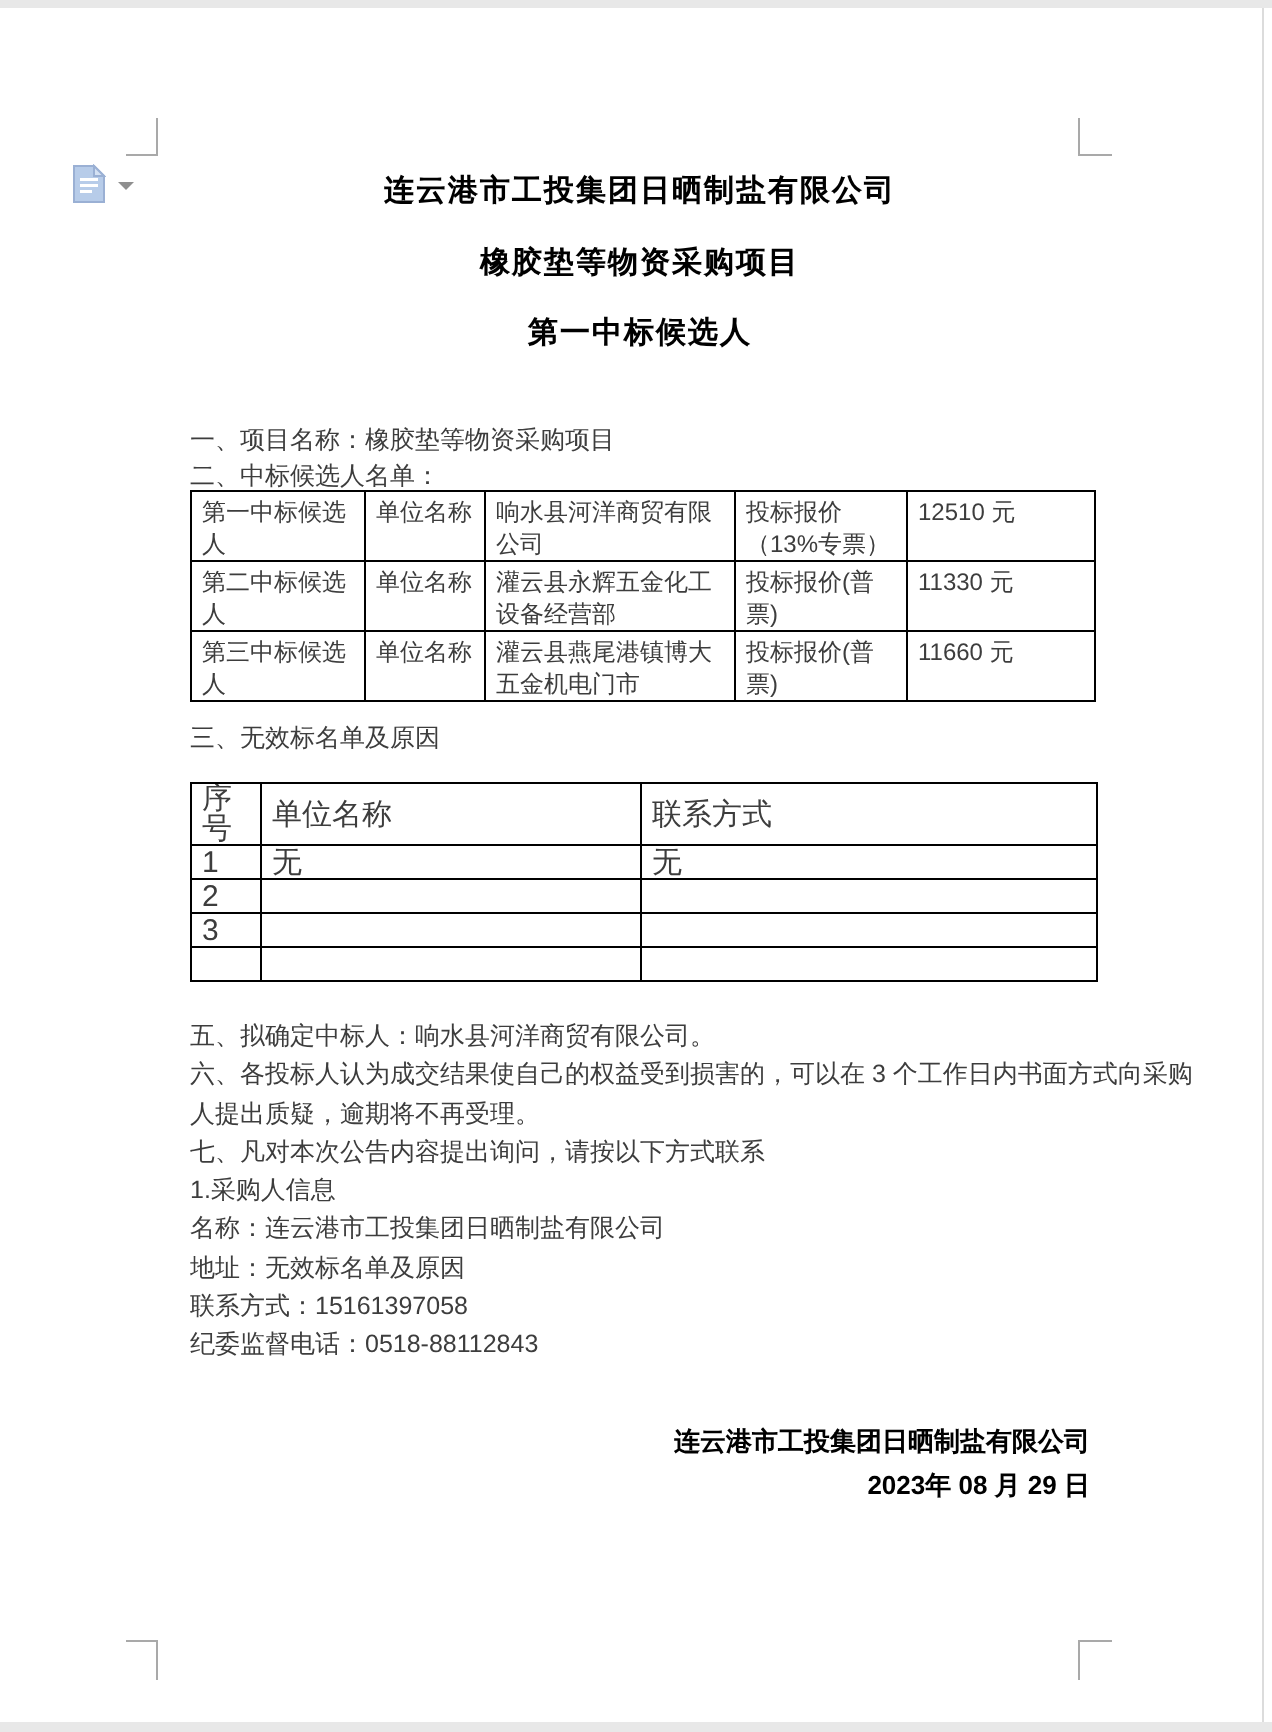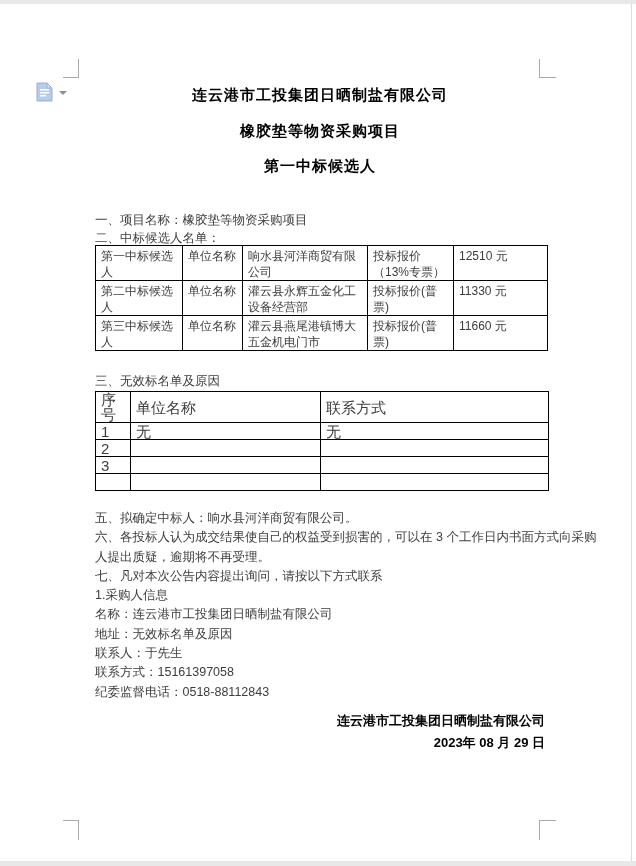--- a/index.html
+++ b/index.html
@@ -33,21 +33,21 @@
 
   .title { position:absolute; left:95px; width:450px; text-align:center;
     font-weight:bold; color:#000; font-size:15px; letter-spacing:1px; white-space:nowrap; }
   .title-1 { top:86px; }
   .title-2 { top:122px; }
   .title-3 { top:157px; }
 
   .bodyline { position:absolute; left:95px; width:452px; font-size:12.5px; line-height:19px; white-space:nowrap; }
   .intro-1 { top:211px; }
   .intro-2 { top:229px; }
-  .sec3 { top:360px;margin-top:12px; }
+  .sec3 { top:360px; }
 
   table { border-collapse:collapse; table-layout:fixed; position:absolute; left:95px; background:#fff; }
   td, th { border:1px solid #000; font-weight:normal; text-align:left; vertical-align:top; overflow:hidden; }
 
   .tbl-candidates { top:245px; width:452px; font-size:12px; }
   .tbl-candidates td { height:33px; padding:2px 4px 0 5px; line-height:16px; }
 
   .tbl-invalid { top:391px; width:453px; font-size:15px; }
   .tbl-invalid th, .tbl-invalid td { height:17px; padding:0 4px 0 5px; line-height:15px; vertical-align:middle; }
 
@@ -165,21 +165,20 @@
   </table>
 
   <div class="paragraphs">
       <div class="line">五、拟确定中标人：响水县河洋商贸有限公司。</div>
       <div class="line">六、各投标人认为成交结果使自己的权益受到损害的，可以在 3 个工作日内书面方式向采购</div>
       <div class="line">人提出质疑，逾期将不再受理。</div>
       <div class="line">七、凡对本次公告内容提出询问，请按以下方式联系</div>
       <div class="line">1.采购人信息</div>
       <div class="line">名称：连云港市工投集团日晒制盐有限公司</div>
       <div class="line">地址：无效标名单及原因</div>
-      <div class="line">联系人：于先生</div>
       <div class="line">联系方式：15161397058</div>
       <div class="line">纪委监督电话：0518-88112843</div>
     </div>
 
   <div class="footer">
     <div class="line">连云港市工投集团日晒制盐有限公司</div>
     <div class="line">2023年 08 月 29 日</div>
   </div>
 
 </div>

